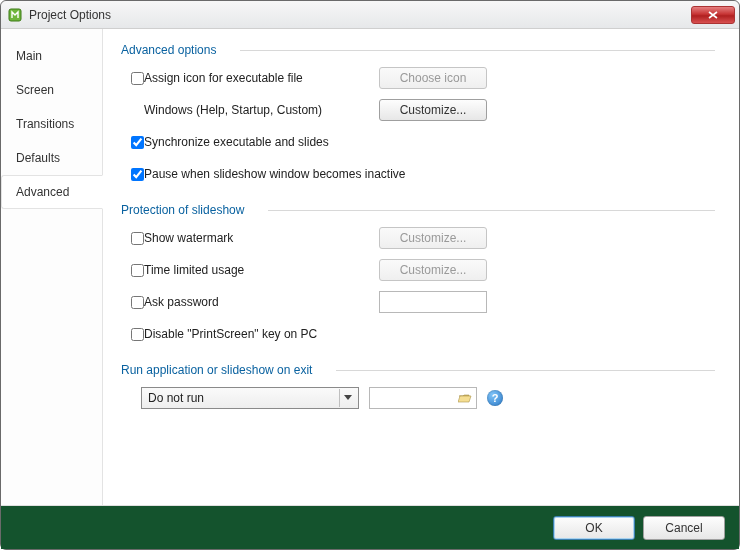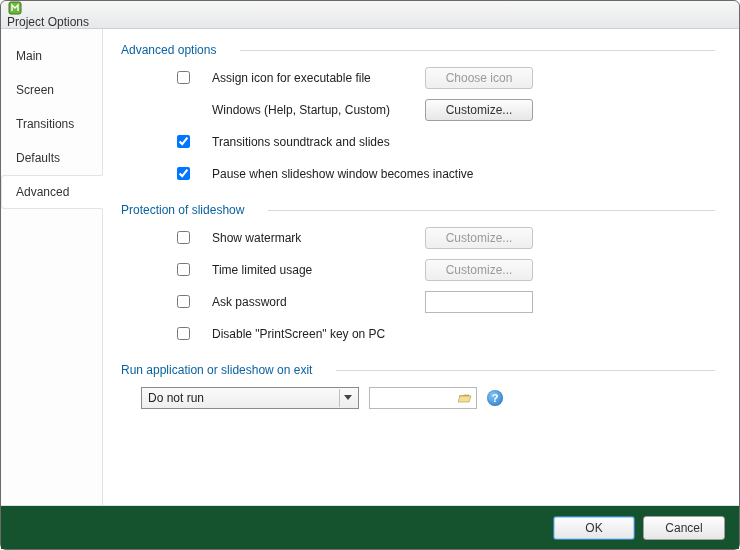--- a/index.html
+++ b/index.html
@@ -19,23 +19,22 @@
     background: #fff;
     display: flex; flex-direction: column;
     box-shadow: 0 0 4px rgba(0,0,0,0.2) inset;
   }
   
   .titlebar {
     height: 28px;
     background: linear-gradient(#f7f7f7, #e6e8ea);
     border-bottom: 1px solid #cfcfcf;
     border-radius: 6px 6px 0 0;
-    display: flex; align-items: flex-start;
+    display: flex; align-items: center;
     padding: 0 4px 0 6px;
-    flex-direction: column;
   }
   .titlebar .app-icon {
     width: 16px; height: 16px;
     margin-right: 6px;
     display: inline-flex; align-items: center; justify-content: center;
   }
   .titlebar .title {
     flex: 1;
     color: #333;
     font-size: 12px;
@@ -98,23 +97,22 @@
     background: #d8d8d8;
     margin-left: 6px;
   }
   .row {
     display: flex; align-items: center;
     margin: 6px 0 10px 10px;
     min-height: 22px;
   }
   .row .label-area {
     width: 232px;
-    display: flex; align-items: flex-start;
-    gap: 22px;
-    margin-left: 46px;
+    display: flex; align-items: flex-end;
+    gap: 0;
   }
   .row .ctrl-area {
     display: flex; align-items: flex-end; gap: 8px; padding-left: 16px;
   }
   input[type=checkbox] {
     width: 13px; height: 13px;
     margin: 0;
   }
   .btn {
     min-width: 108px; height: 22px;
@@ -246,21 +244,21 @@
             <span>Windows (Help, Startup, Custom)</span>
           </div>
           <div class="ctrl-area">
             <button class="btn">Customize...</button>
           </div>
         </div>
 
         <div class="row">
           <div class="label-area" style="width:auto">
             <input type="checkbox" checked="" style="">
-            <span>Transitions soundtrack and slides</span>
+            <span>Synchronize executable and slides</span>
           </div>
         </div>
 
         <div class="row">
           <div class="label-area" style="width:auto">
             <input type="checkbox" checked="" style="">
             <span>Pause when slideshow window becomes inactive</span>
           </div>
         </div>
       </div>

